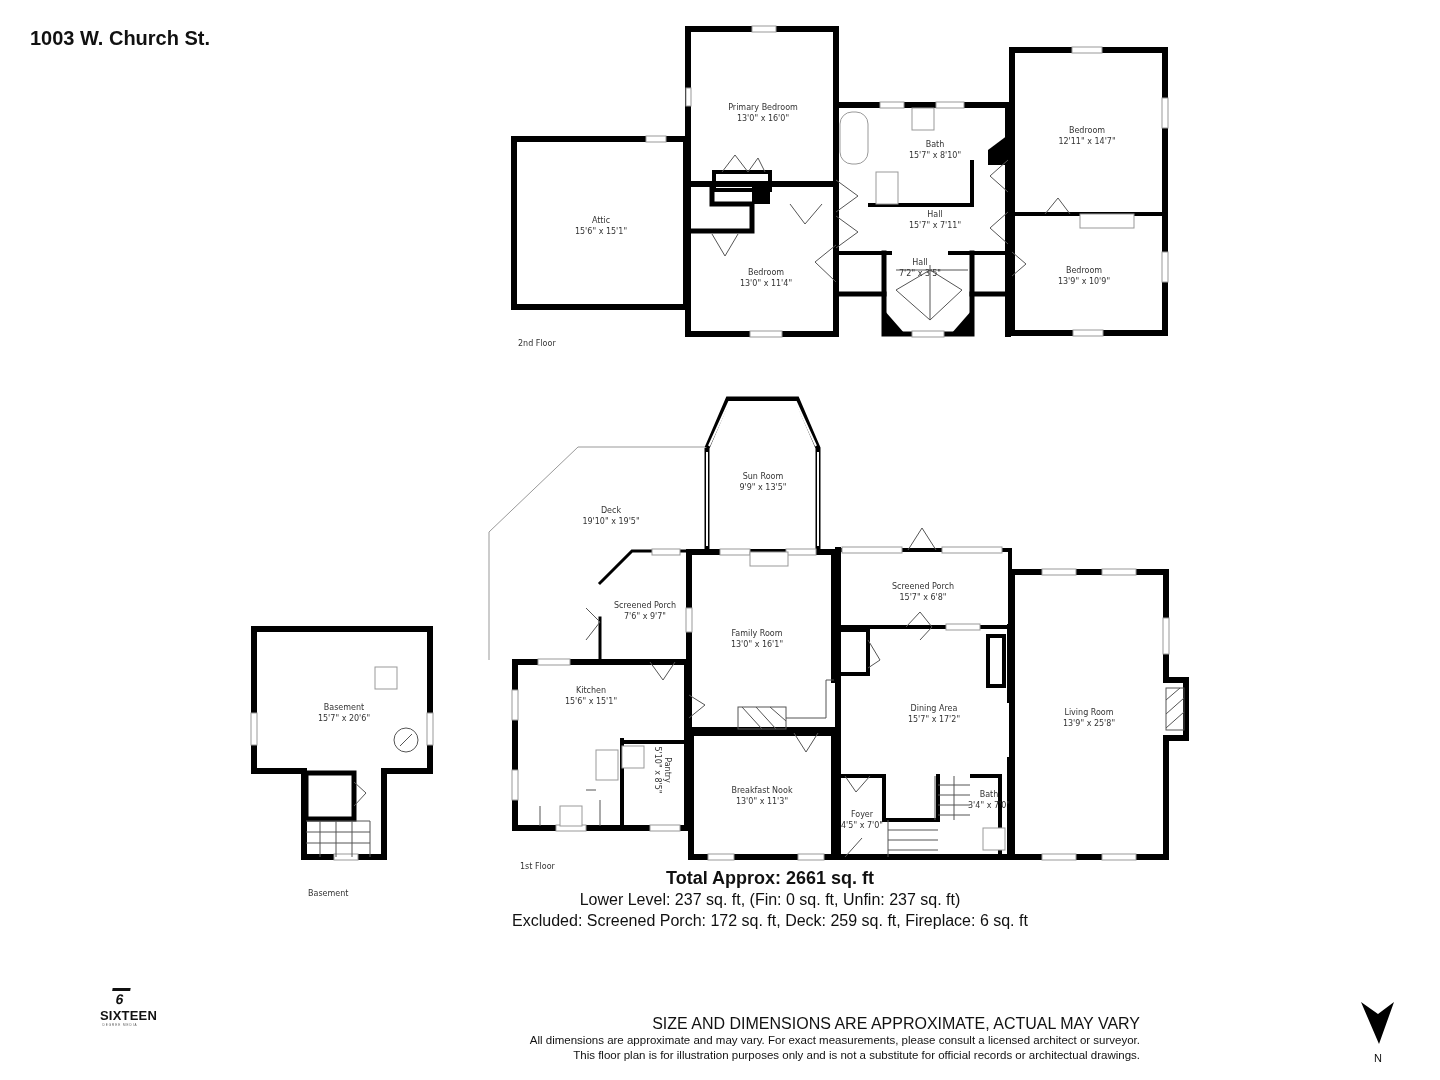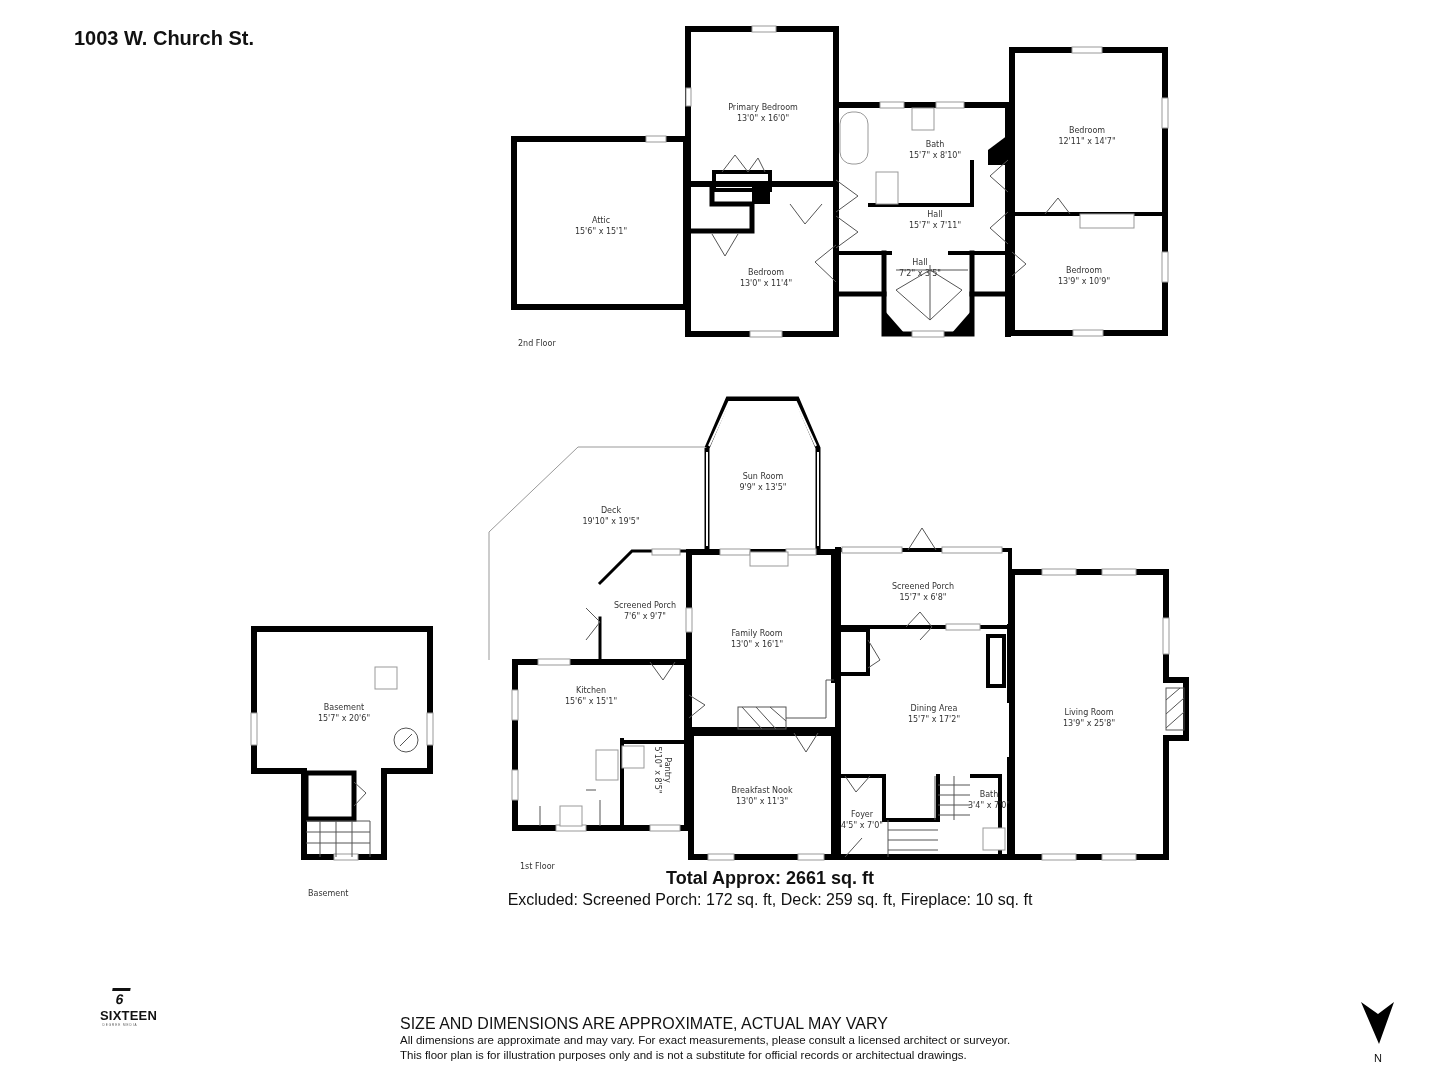--- a/index.html
+++ b/index.html
@@ -1,24 +1,24 @@
 <!DOCTYPE html>
 <html><head>
   <meta charset="utf-8">
   <style>
     html, body { margin: 0; padding: 0; background: #ffffff; }
     body { width: 1440px; height: 1080px; position: relative; overflow: hidden; font-family: "Liberation Sans", sans-serif; color: #111; }
-    .address { position: absolute; left: 30px; top: 27px; font-size: 20px; font-weight: 700; margin-left: 44px; }
+    .address { position: absolute; left: 30px; top: 27px; font-size: 20px; font-weight: 700; }
     #plan { position: absolute; left: 0; top: 0; }
     .room-label { font-family: "DejaVu Sans", sans-serif; font-size: 8px; fill: #333; text-anchor: middle; }
     .floor-label { font-family: "DejaVu Sans", sans-serif; font-size: 8px; fill: #333; }
     .summary { position: absolute; left: 440px; width: 660px; text-align: center; top: 868px; }
     .summary .l0 { font-size: 18px; font-weight: 700; line-height: 21px; }
     .summary .ln { font-size: 16px; line-height: 21px; }
-    .disclaimer { position: absolute; left: 400px; width: 740px; text-align: left; top: 1014px; }
+    .disclaimer { position: absolute; left: 400px; width: 740px; text-align: right; top: 1014px; }
     .disclaimer .h { font-size: 16px; line-height: 19px; }
     .disclaimer .s { font-size: 11.5px; line-height: 15px; }
     .logo { position: absolute; left: 100px; top: 988px; width: 40px; text-align: center; }
     .logo .mark { font-size: 14px; font-weight: 700; transform: skew(-10deg); display: inline-block; border-top: 3px solid #111; width: 18px; }
     .logo .name { font-size: 13px; font-weight: 700; letter-spacing: 0.2px; }
     .logo .sub { font-size: 3px; letter-spacing: 1px; color: #555; }
     .north { position: absolute; left: 1358px; top: 1000px; width: 40px; text-align: center; }
     .north .n { font-size: 11px; margin-top: 2px; }
   </style>
 </head>
@@ -227,21 +227,22 @@
     <text class="room-label" x="344" y="721">15'7" x 20'6"</text>
 
     <text class="floor-label" x="518" y="346">2nd Floor</text>
     <text class="floor-label" x="520" y="869">1st Floor</text>
     <text class="floor-label" x="308" y="896">Basement</text>
   </g>
 </svg>
 
 <div class="summary">
   <div class="l0">Total Approx: 2661 sq. ft</div>
-  <div class="ln">Excluded: Screened Porch: 172 sq. ft, Deck: 259 sq. ft, Fireplace: 10 sq. ft</div>
+  <div class="ln">Lower Level:  237 sq. ft, (Fin:  0 sq. ft, Unfin: 237 sq. ft)</div>
+  <div class="ln">Excluded: Screened Porch: 172 sq. ft, Deck: 259 sq. ft, Fireplace: 6 sq. ft</div>
 </div>
 
 <div class="disclaimer">
   <div class="h">SIZE AND DIMENSIONS ARE APPROXIMATE, ACTUAL MAY VARY</div>
   <div class="s">All dimensions are approximate and may vary. For exact measurements, please consult a licensed architect or surveyor.</div>
   <div class="s">This floor plan is for illustration purposes only and is not a substitute for official records or architectual drawings.</div>
 </div>
 
 <div class="logo">
   <div class="mark">6</div>

